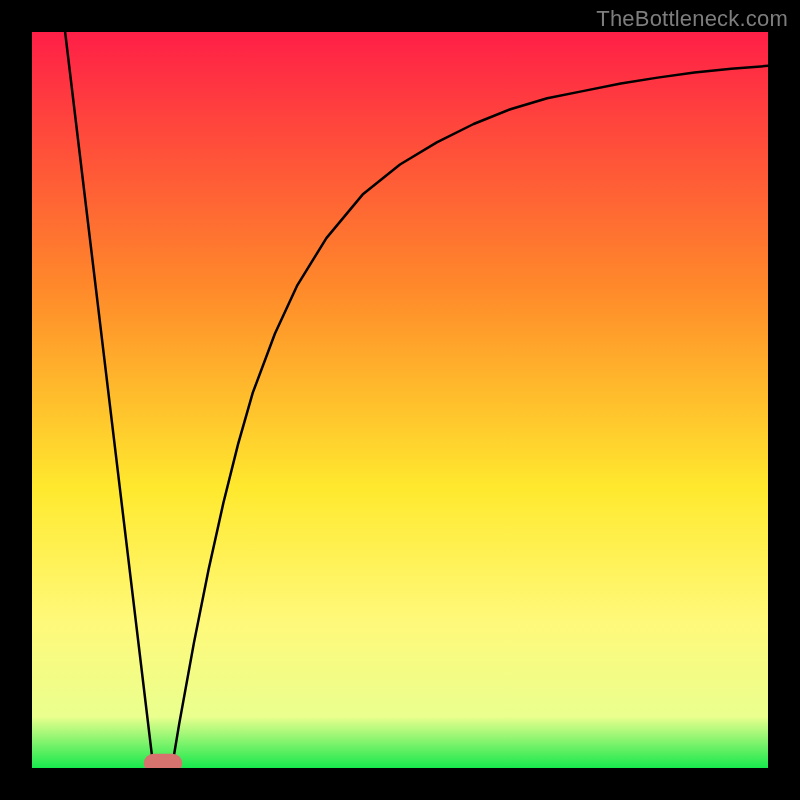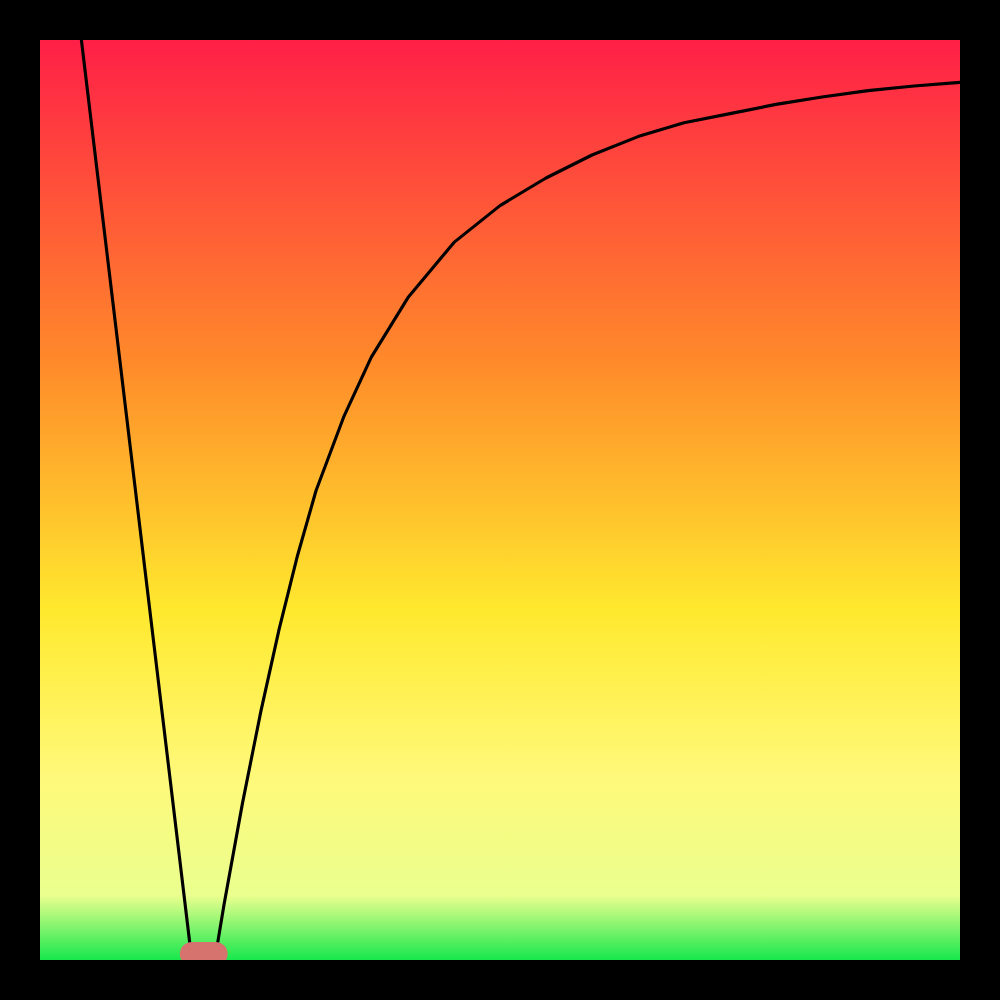--- a/index.html
+++ b/index.html
@@ -36,20 +36,21 @@
     z-index: 5;
     user-select: none;
   }
   svg { display: block; }
 </style>
 </head>
 <body>
 
 <div class="frame">
 
+  <div class="watermark">TheBottleneck.com</div>
 
   <div class="plot-area">
     <svg id="chart-svg" width="736" height="736" viewBox="0 0 736 736" preserveAspectRatio="none">
       <defs>
         <linearGradient id="bg-grad" x1="0" y1="0" x2="0" y2="1">
             <stop offset="0%" stop-color="#ff1f47"></stop>
             <stop offset="35%" stop-color="#ff8a2a"></stop>
             <stop offset="62%" stop-color="#ffe92e"></stop>
             <stop offset="80%" stop-color="#fff97a"></stop>
             <stop offset="93%" stop-color="#eaff8e"></stop>

